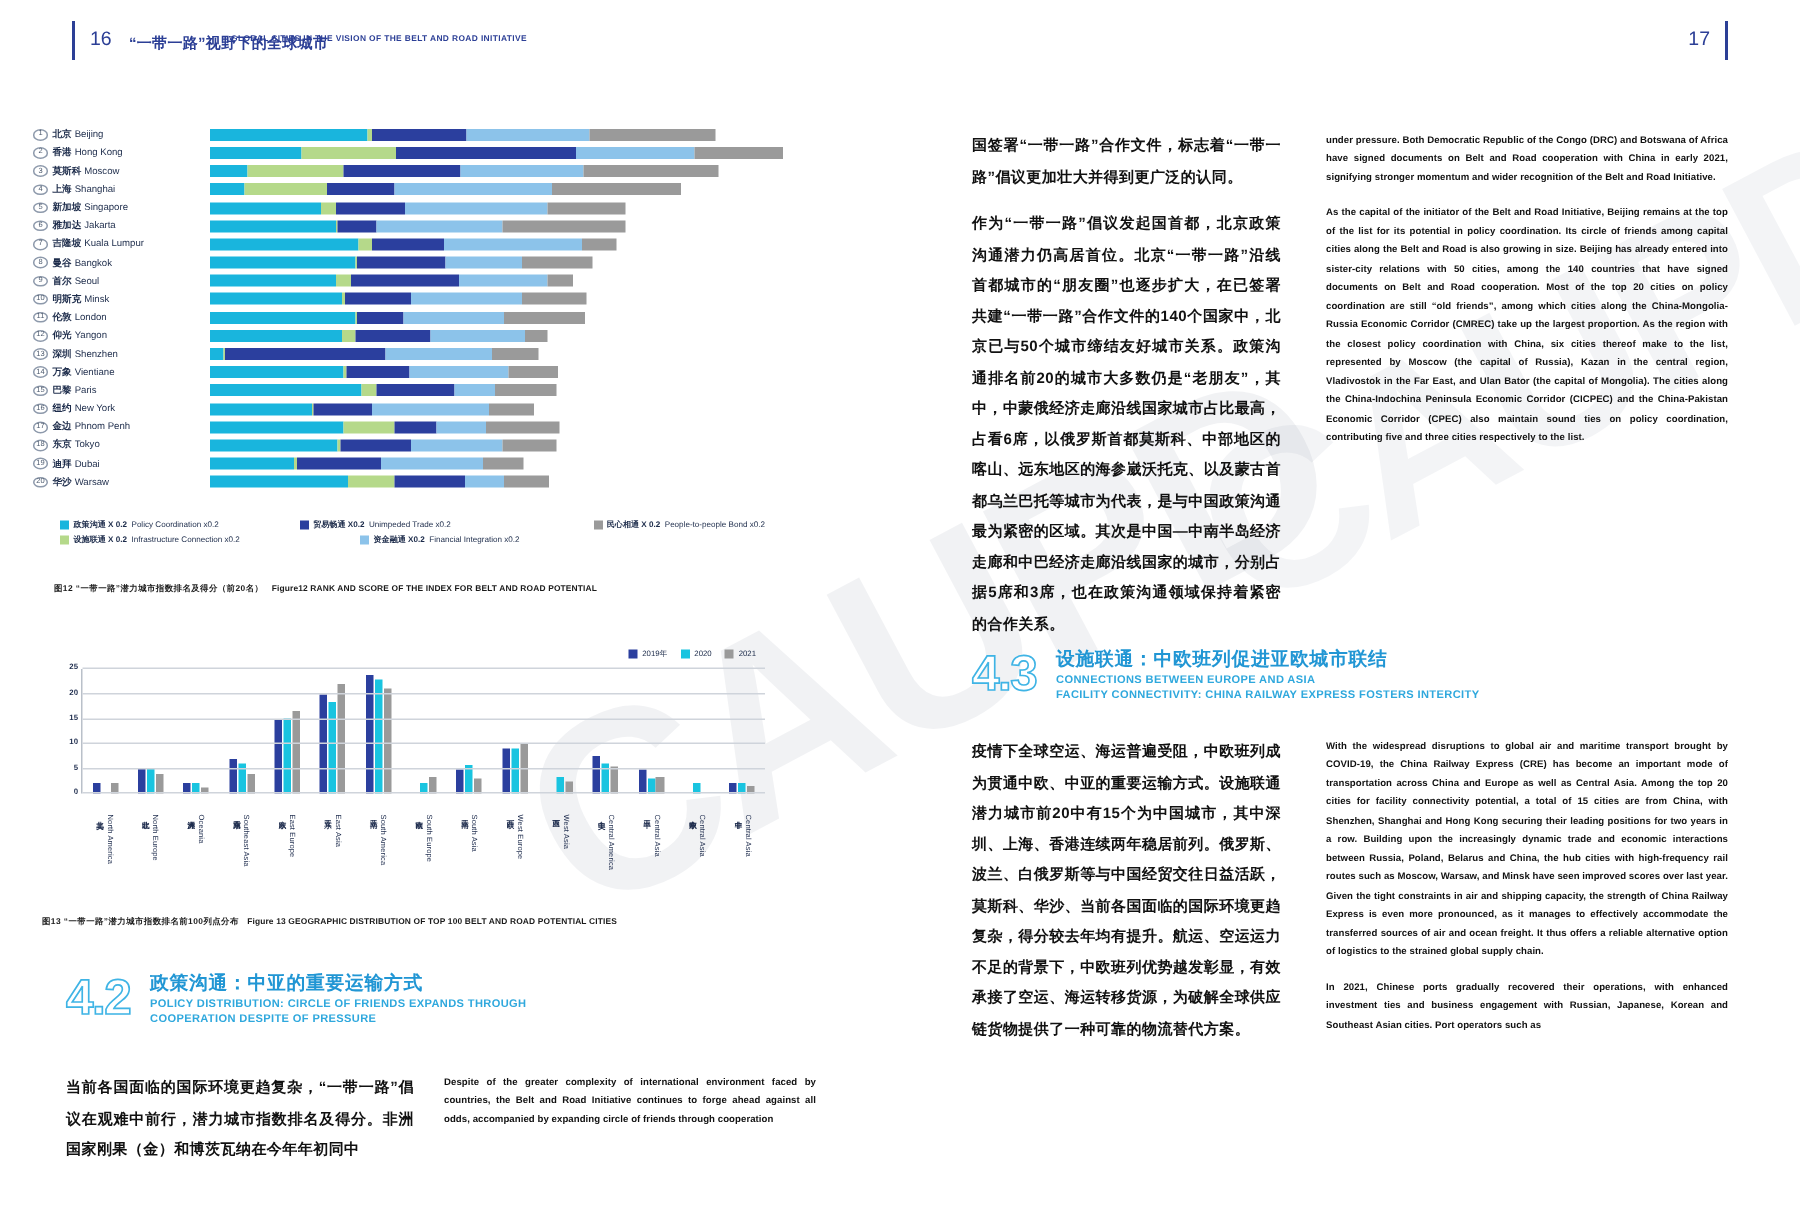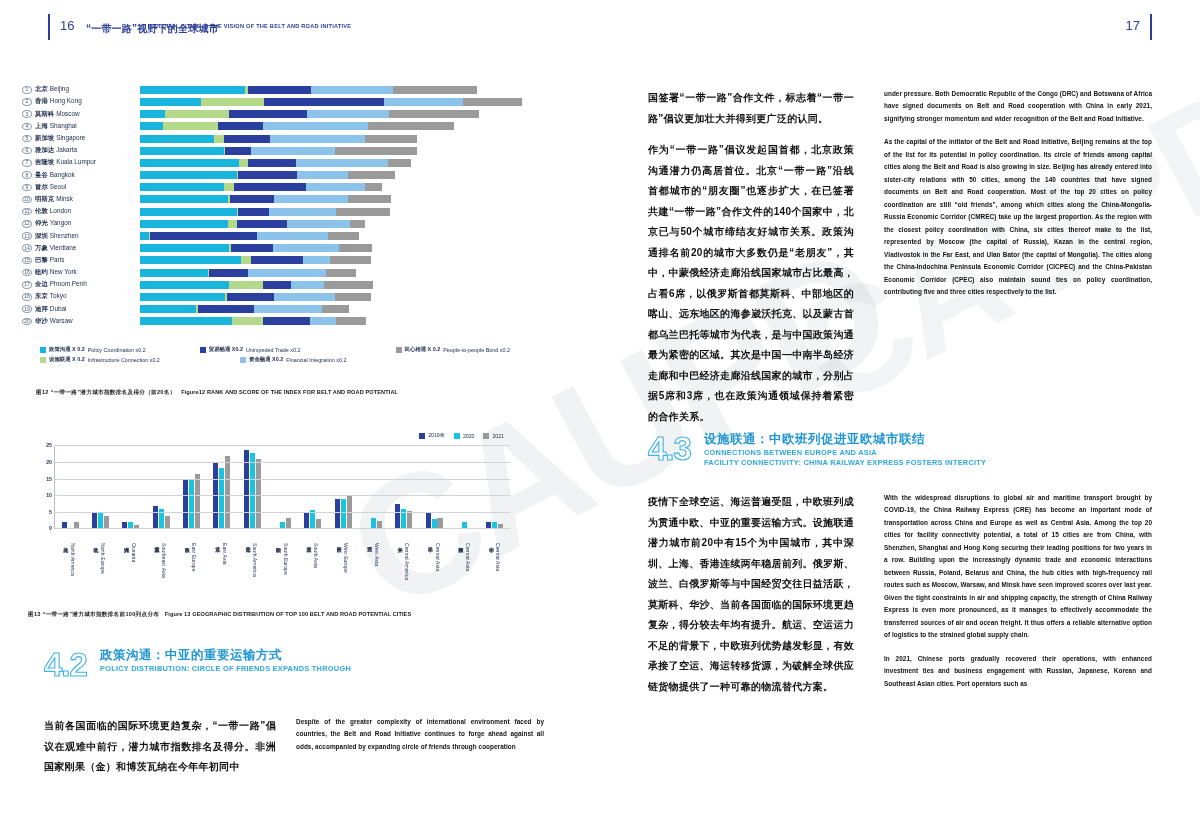--- a/index.html
+++ b/index.html
@@ -596,20 +596,21 @@
     <span class="cn">图13  “一带一路”潜力城市指数排名前100列点分布</span>
     <span class="en">Figure 13  GEOGRAPHIC DISTRIBUTION OF TOP 100 BELT AND ROAD POTENTIAL CITIES</span>
   </div>
 
   <div class="sect sect42">
     <div class="sect-num">4.2</div>
     <div class="sect-body">
       <div class="sect-cn">政策沟通：中亚的重要运输方式</div>
       <div class="sect-en">
         <div>POLICY DISTRIBUTION: CIRCLE OF FRIENDS EXPANDS THROUGH</div>
+        <div>COOPERATION DESPITE OF PRESSURE</div>
       </div>
     </div>
   </div>
 
   <div class="sect sect43">
     <div class="sect-num">4.3</div>
     <div class="sect-body">
       <div class="sect-cn">设施联通：中欧班列促进亚欧城市联结</div>
       <div class="sect-en">
         <div>CONNECTIONS BETWEEN EUROPE AND ASIA</div>

